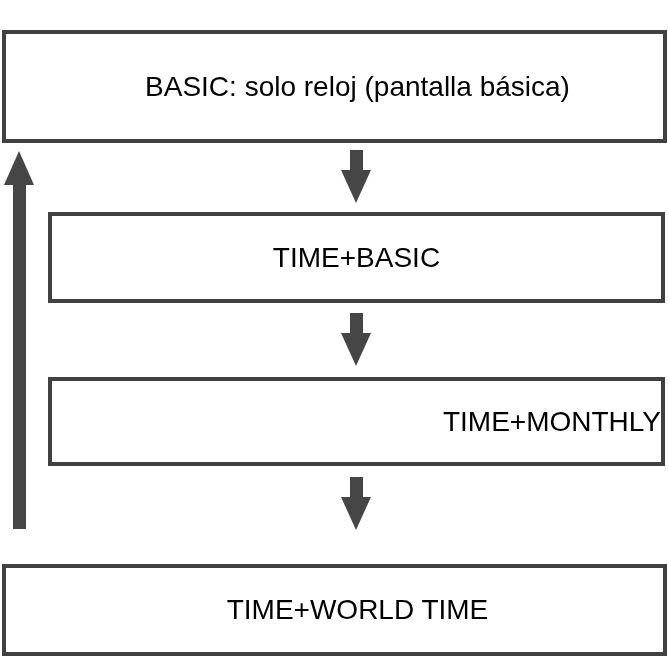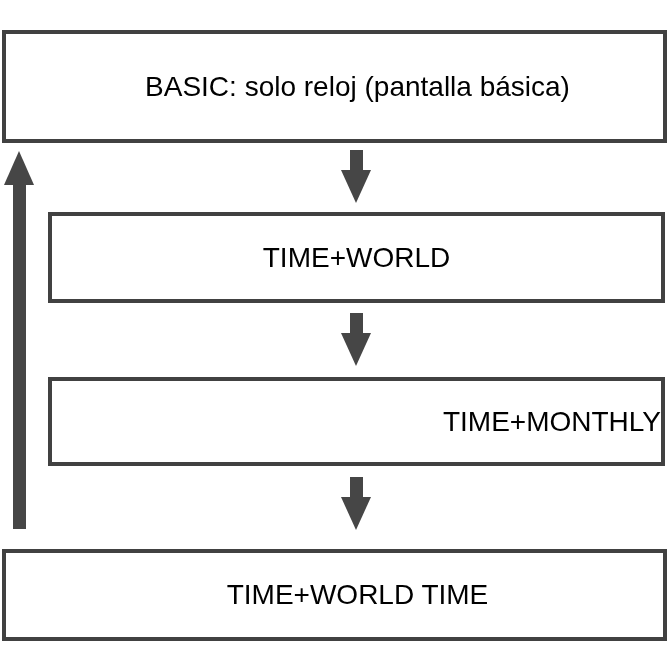--- a/index.html
+++ b/index.html
@@ -26,21 +26,21 @@
     align-items: center;
     justify-content: center;
     font-size: 28px;
     color: var(--text-color);
     white-space: nowrap;
   }
   
   .node--basic      { left: 2px;  top: 30px;  width: 665px; height: 113px; padding-left: 46px; }
   .node--daily      { left: 48px; top: 212px; width: 617px; height: 91px; }
   .node--monthly    { left: 48px; top: 377px; width: 617px; height: 89px; justify-content: flex-end; }
-  .node--world      { left: 2px;  top: 549px; width: 665px; height: 92px; padding-left: 46px; }
+  .node--world      { left: 2px;  top: 564px; width: 665px; height: 92px; padding-left: 46px; }
 
   .arrow-down { position: absolute; left: 341px; width: 30px; }
   .arrow-down--1 { top: 150px; }
   .arrow-down--2 { top: 313px; }
   .arrow-down--3 { top: 477px; }
   .arrow-down .shaft {
     width: 13px; height: 20px;
     margin: 0 auto;
     background: var(--arrow-color);
   }
@@ -72,21 +72,21 @@
   <div class="node node--basic">
     <span>BASIC: solo reloj (pantalla básica)</span>
   </div>
 
   <div class="arrow-down arrow-down--1">
     <div class="shaft"></div>
     <div class="head"></div>
   </div>
 
   <div class="node node--daily">
-    <span>TIME+WORLD</span>
+    <span>TIME+BASIC</span>
   </div>
 
   <div class="arrow-down arrow-down--2">
     <div class="shaft"></div>
     <div class="head"></div>
   </div>
 
   <div class="node node--monthly">
     <span>TIME+MONTHLY</span>
   </div>

